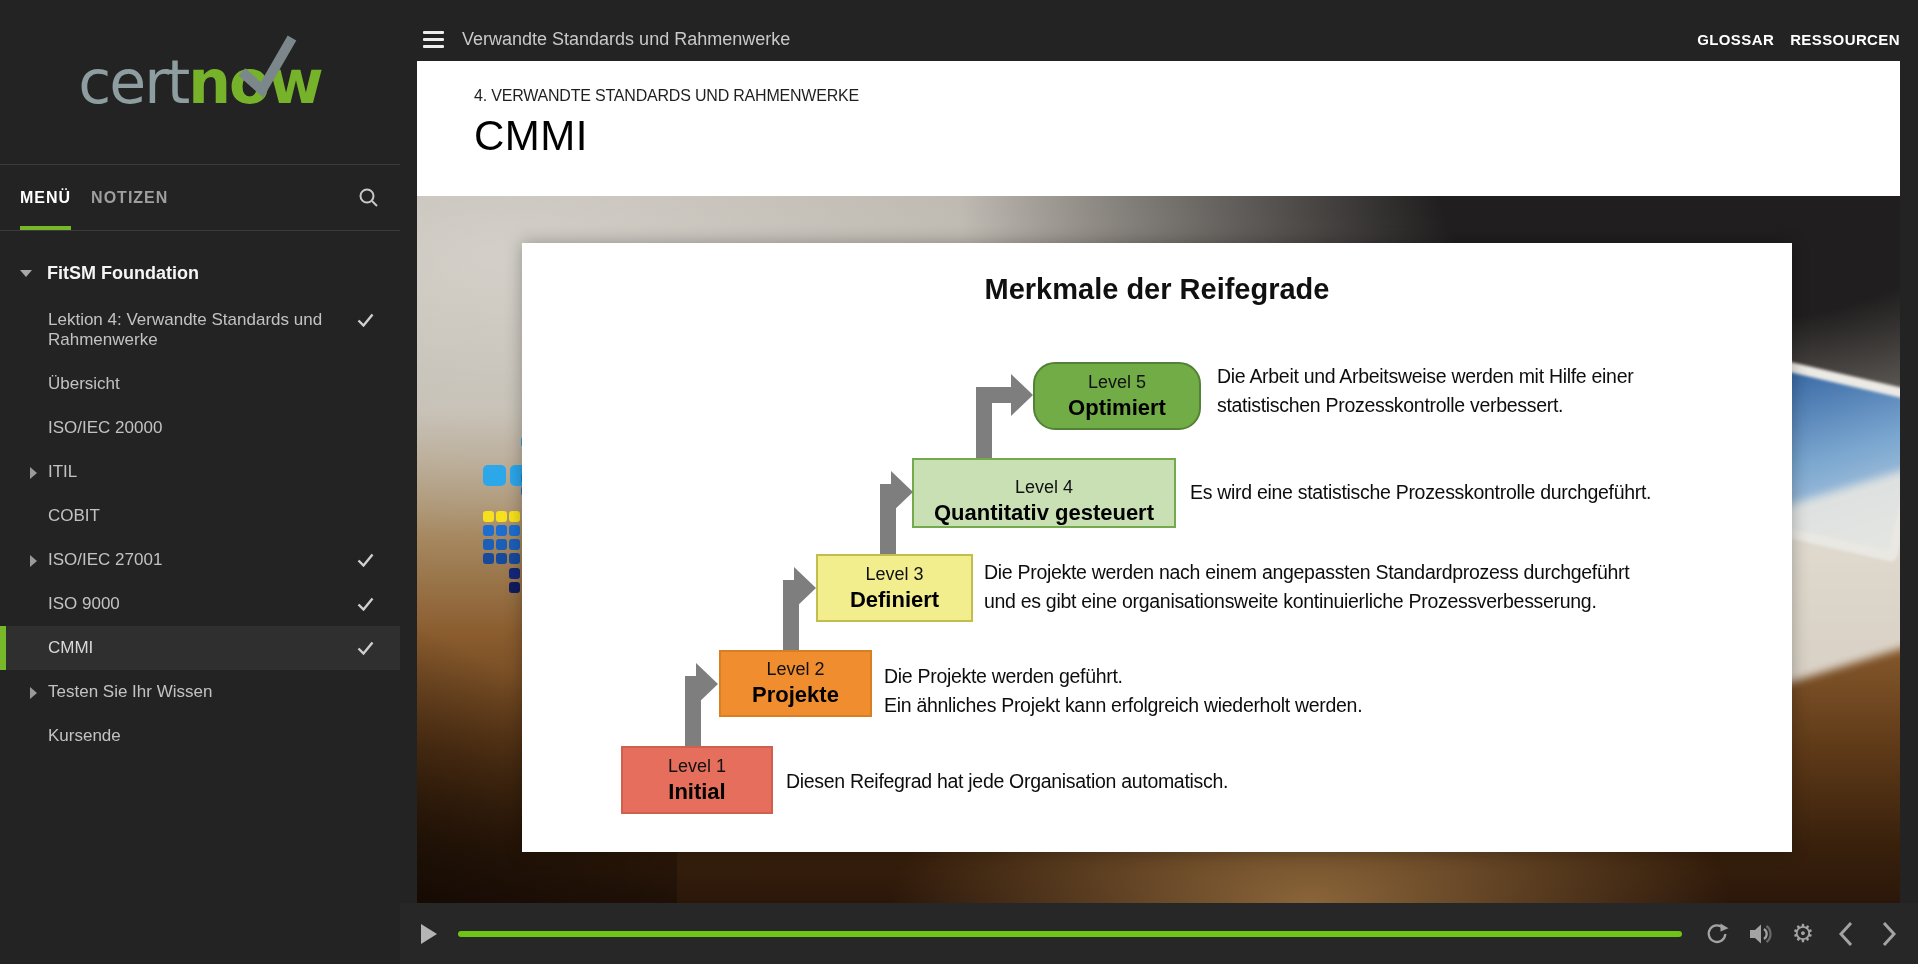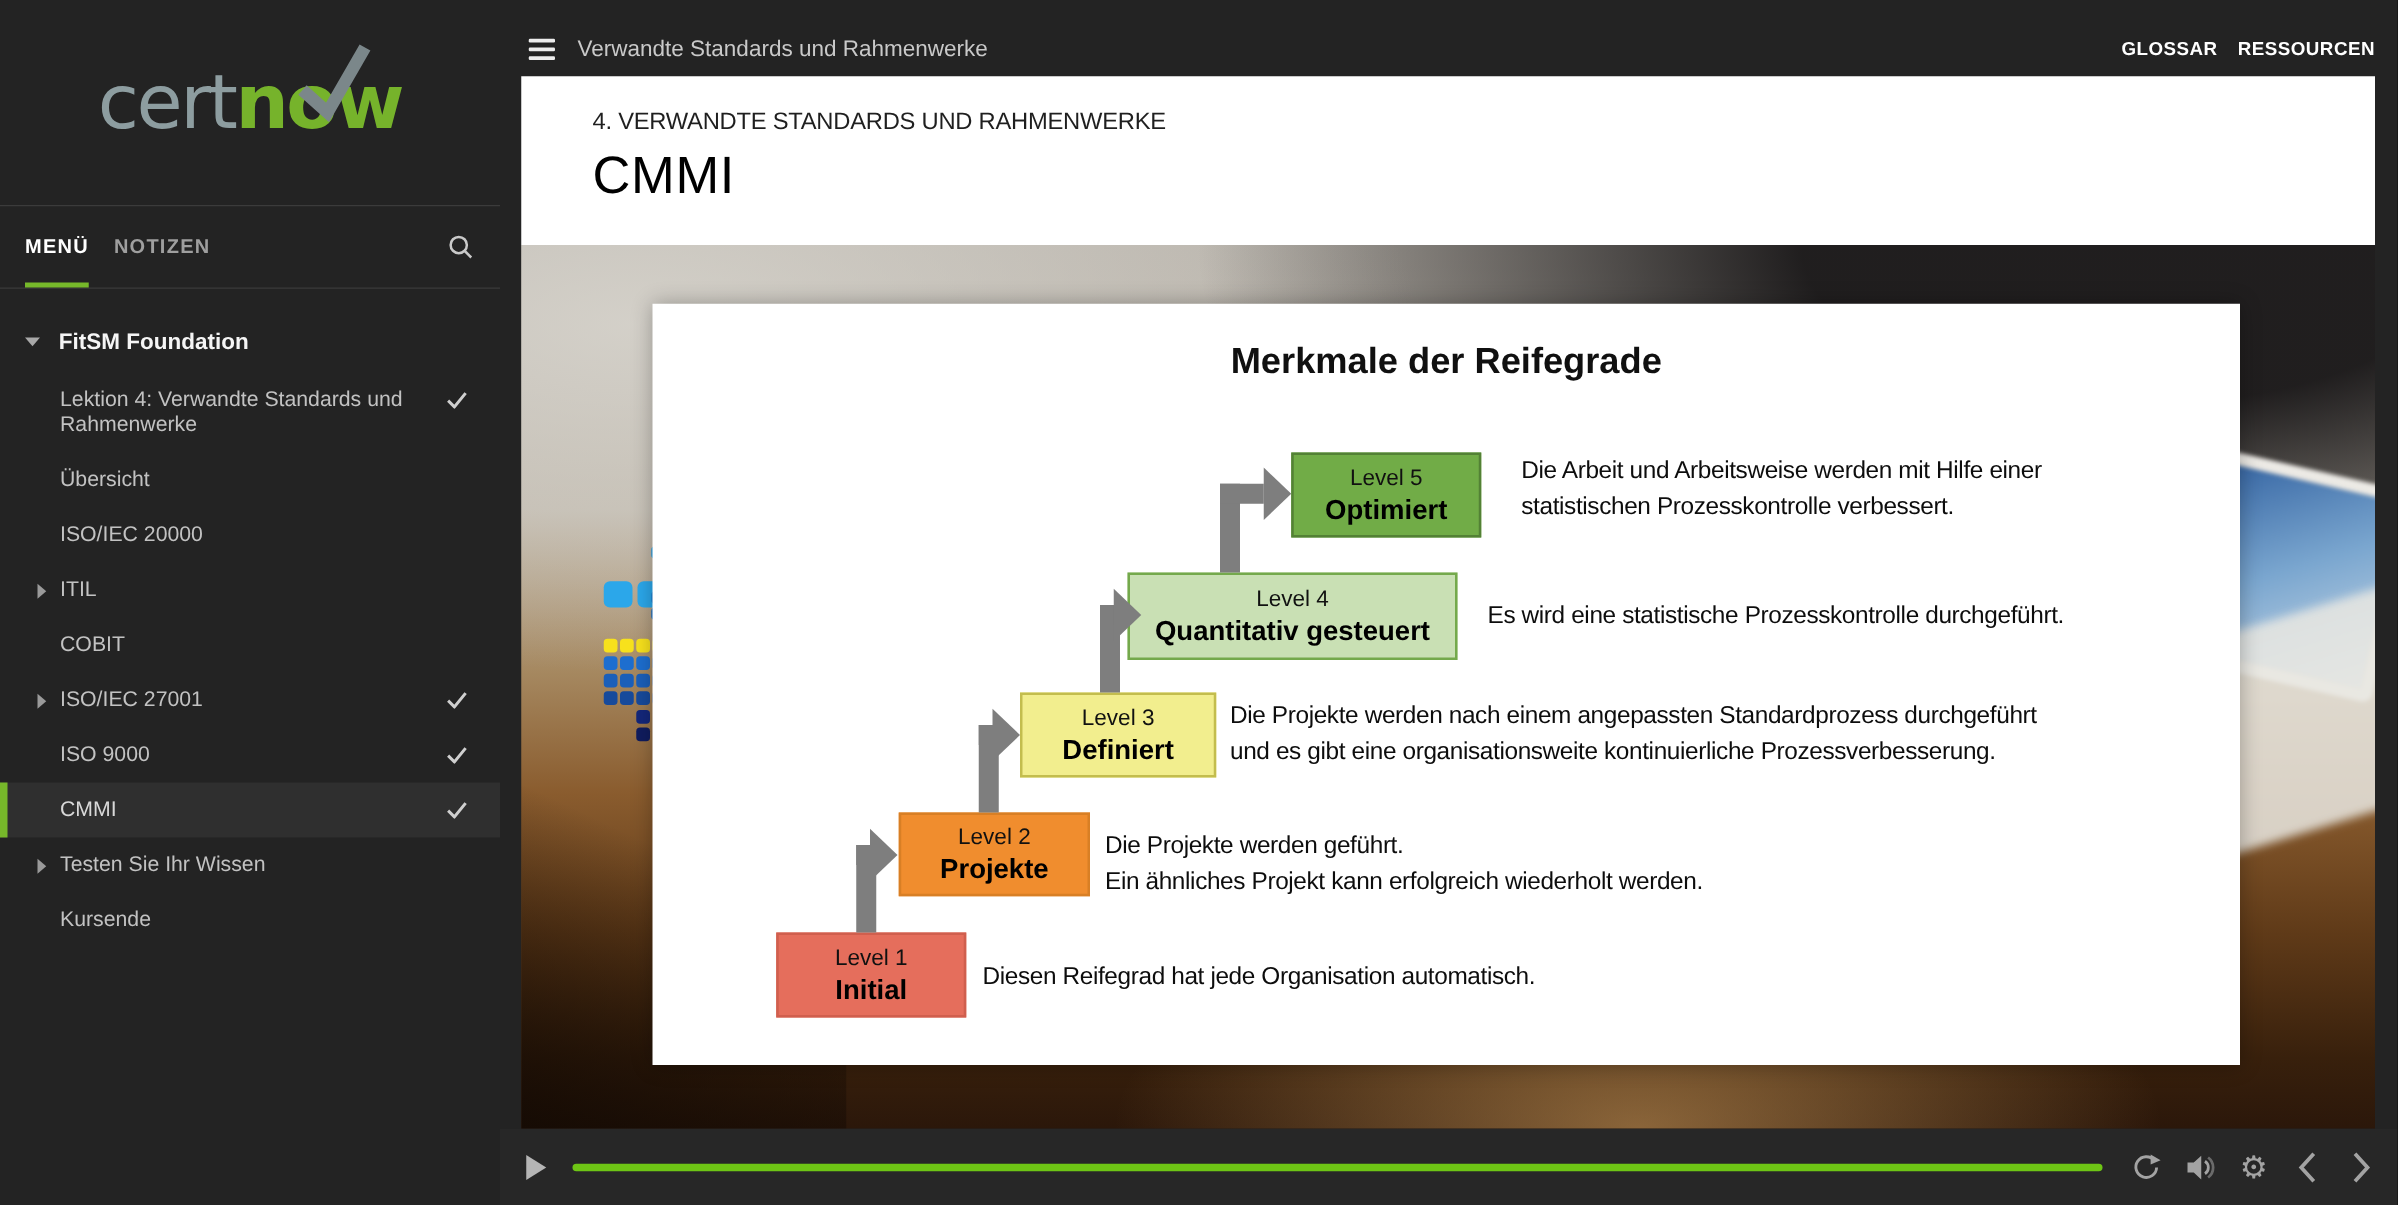--- a/index.html
+++ b/index.html
@@ -30,21 +30,21 @@
   
   .main{flex:1;position:relative;background:#232323;}
   .topbar{position:absolute;top:0;left:0;right:0;height:78px;display:flex;align-items:center;padding:0 14px 0 23px;box-sizing:border-box;}
   .hamburger{width:21px;display:flex;flex-direction:column;gap:4px;margin-right:18px;cursor:pointer;}
   .hamburger span{display:block;height:3px;background:#ededed;border-radius:1px;}
   .topbar-title{font-size:18px;color:#c9c9c9;}
   .topbar-links{margin-left:auto;display:flex;gap:16px;padding-right:4px;}
   .toplink{font-size:15px;font-weight:700;color:#ffffff;letter-spacing:.4px;cursor:pointer;}
 
   .stage-header{position:absolute;left:17px;top:61px;width:1483px;height:135px;background:#ffffff;box-sizing:border-box;padding:26px 0 0 57px;}
-  .kicker{font-size:19px;color:#1f1f1f;letter-spacing:-.2px;}
+  .kicker{font-size:16px;color:#1f1f1f;letter-spacing:-.2px;}
   .headline{font-size:42px;color:#000;margin-top:7px;letter-spacing:.5px;}
 
   
   .photo{position:absolute;left:17px;top:196px;width:1483px;height:707px;overflow:hidden;
     background:linear-gradient(180deg,#b8b3ab 0%,#beb7ab 30%,#a68961 48%,#8a5c2e 62%,#5f3a18 78%,#38200c 92%,#2b170a 100%);}
   .shade-tl{position:absolute;left:0;top:0;width:900px;height:420px;background:radial-gradient(ellipse at 10% 15%,rgba(216,213,206,.85),transparent 55%);}
   .shade-tr{position:absolute;right:0;top:0;width:950px;height:360px;background:radial-gradient(ellipse at 80% 0%,rgba(24,22,23,.95) 25%,transparent 70%);}
   .wood-glow{position:absolute;left:28%;bottom:0;width:62%;height:200px;background:radial-gradient(ellipse at 52% 100%,rgba(233,178,105,.5),transparent 62%);}
   .shade-bl{position:absolute;left:0;bottom:0;width:260px;height:340px;background:linear-gradient(25deg,rgba(18,9,3,.85),transparent 60%);}
   .laptop-screen{position:absolute;right:-18px;top:176px;width:168px;height:152px;border:10px solid #eceae5;border-radius:8px;transform:rotate(13deg);background:linear-gradient(150deg,#2e5e9e,#7aa6cf 50%,#cfdde8);filter:blur(1.5px);}
@@ -59,22 +59,22 @@
     0 28px 0 #1b5fb9,13px 28px 0 #1b5fb9,26px 28px 0 #1b5fb9,39px 28px 0 #1b5fb9,
     0 42px 0 #174a9b,13px 42px 0 #174a9b,26px 42px 0 #174a9b,39px 42px 0 #174a9b,
     26px 57px 0 #14277a,26px 71px 0 #101c5e;}
 
   
   .card{position:absolute;left:105px;top:47px;width:1270px;height:609px;background:#ffffff;box-shadow:0 0 16px rgba(0,0,0,.3);}
   .slide-title{position:absolute;top:30px;left:0;width:100%;text-align:center;font-size:29px;font-weight:700;color:#101010;}
   .level-box{position:absolute;border:2px solid;box-sizing:border-box;display:flex;flex-direction:column;align-items:center;justify-content:center;}
   .lvl-sub{font-size:18px;color:#111;}
   .lvl-name{font-size:22px;font-weight:700;color:#000;margin-top:2px;}
-  .b5{left:511px;top:119px;width:152px;height:68px;}
-  .b4{left:380px;top:215px;width:264px;height:70px;}
+  .b5{left:511px;top:119px;width:168px;height:68px;border-radius:22px;}
+  .b4{left:390px;top:215px;width:264px;height:70px;justify-content:flex-end;}
   .b3{left:294px;top:311px;width:157px;height:68px;}
   .b2{left:197px;top:407px;width:153px;height:67px;}
   .b1{left:99px;top:503px;width:152px;height:68px;}
   .desc{position:absolute;font-size:19.5px;letter-spacing:-.3px;line-height:29px;color:#0d0d0d;white-space:pre;}
   .d5{left:695px;top:119px;}
   .d4{left:668px;top:235px;}
   .d3{left:462px;top:315px;}
   .d2{left:362px;top:419px;}
   .d1{left:264px;top:524px;}
   .av{position:absolute;width:16px;background:#7e7e7e;}

